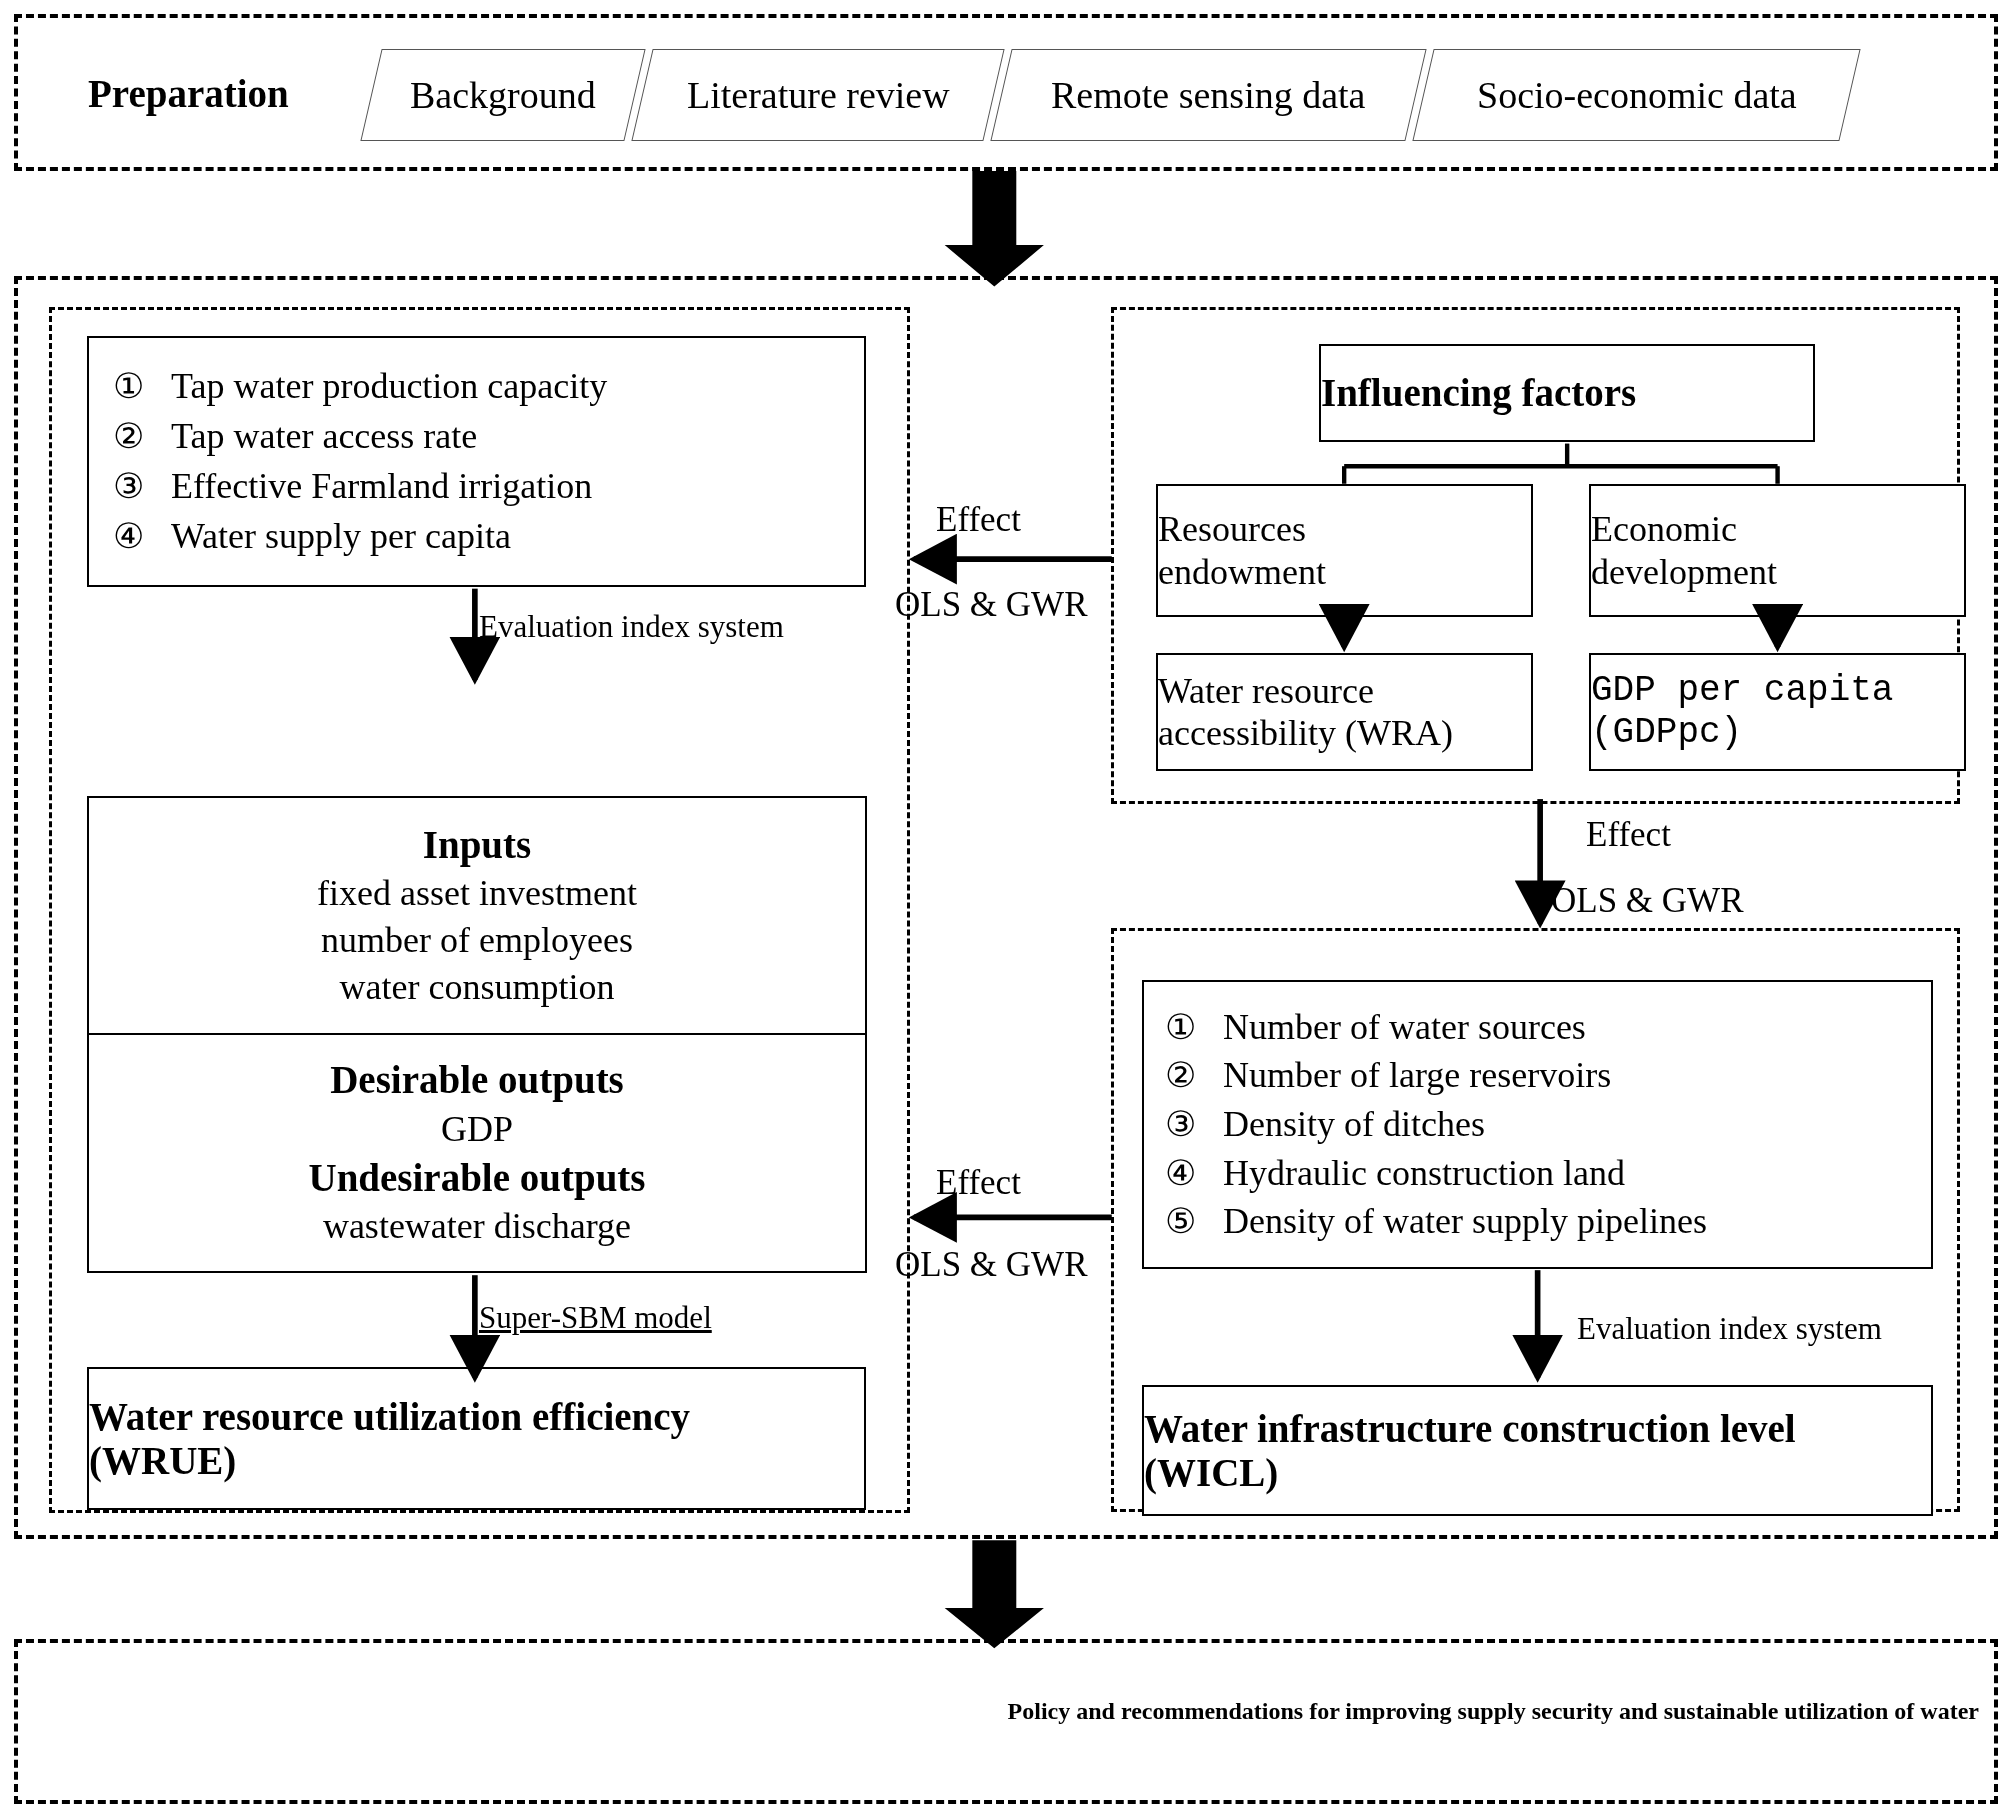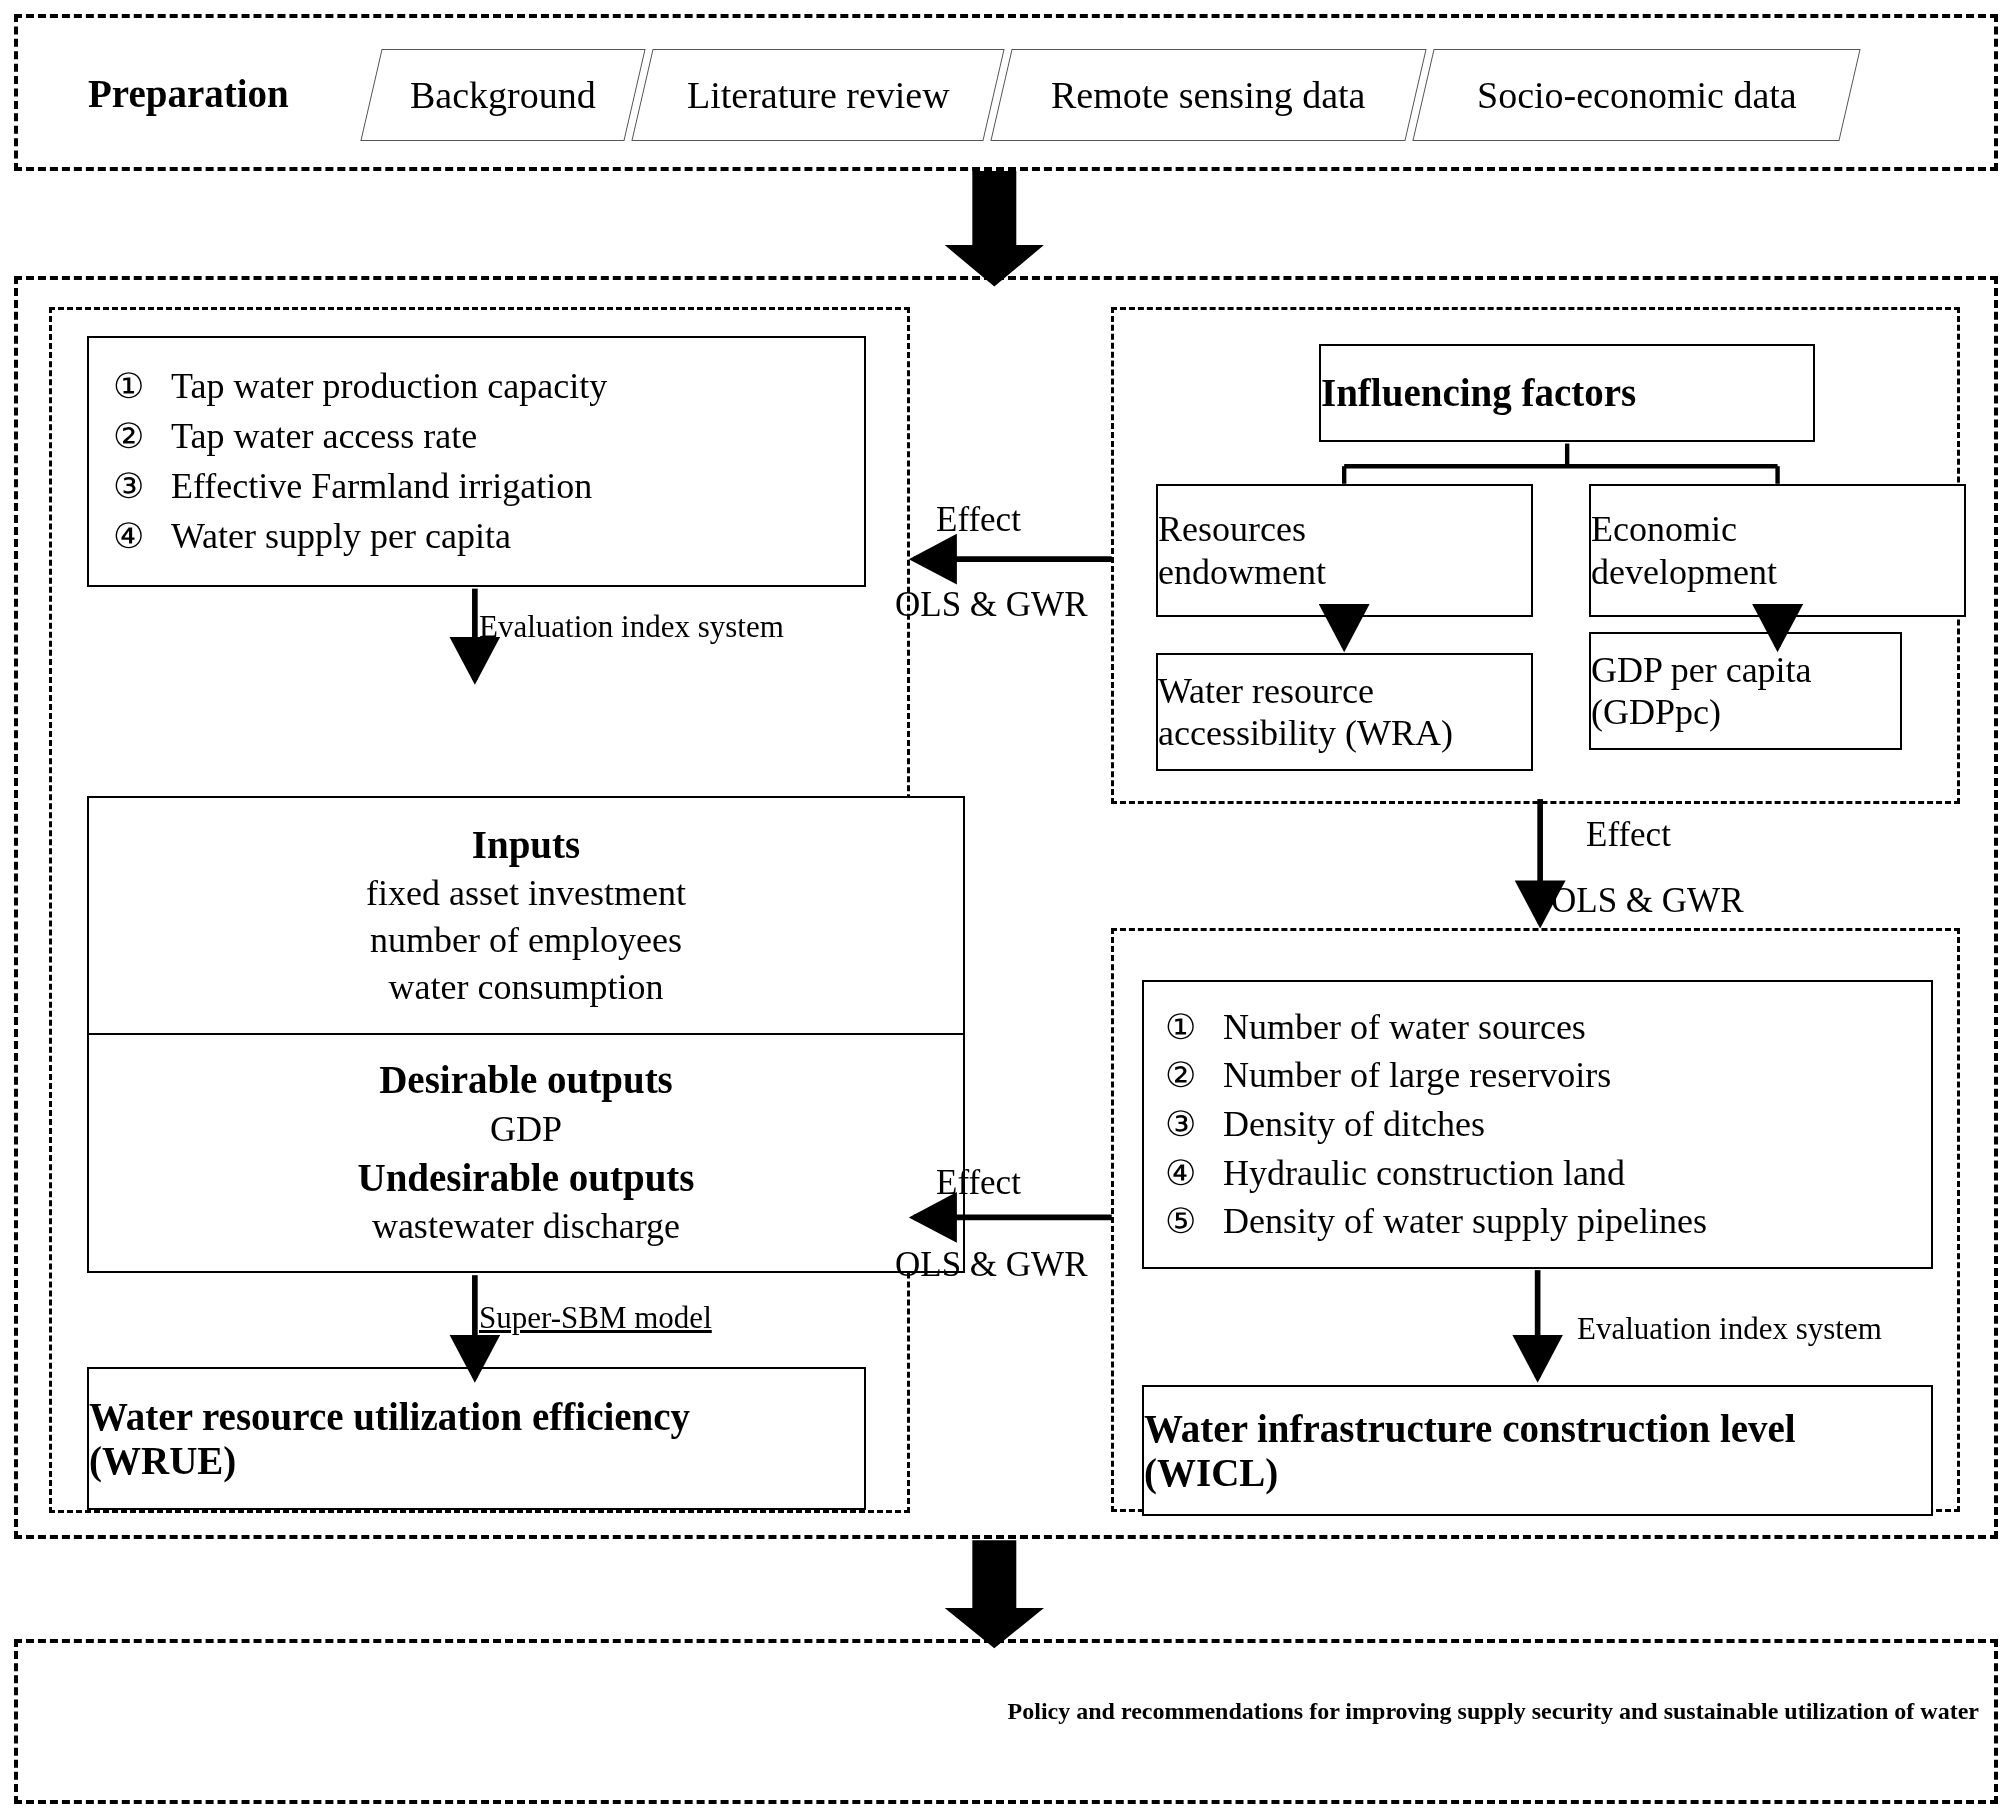--- a/index.html
+++ b/index.html
@@ -172,21 +172,21 @@
     </div>
     <div class="numrow" style="margin:7px 0;">
       <span class="cnum">④</span>
       <span>Water supply per capita</span>
     </div>
   </div>
 
   <div class="edgelabel" style="left:479px; top:611px;">Evaluation index system</div>
 
 
-  <div class="solidbox" style="left:87px; top:796px; width:878px; height:477px; justify-content:flex-start;">
+  <div class="solidbox" style="left:87px; top:796px; width:780px; height:477px; justify-content:flex-start;">
     <div class="io-cell io-top" style="height:237px;">
       <div class="io-head">Inputs</div>
       <div class="io-line">fixed asset investment</div>
       <div class="io-line">number of employees</div>
       <div class="io-line">water consumption</div>
     </div>
     <div class="io-cell" style="height:237px;">
       <div class="io-head">Desirable outputs</div>
       <div class="io-line">GDP</div>
       <div class="io-head">Undesirable outputs</div>
@@ -215,21 +215,21 @@
   <div class="solidbox" style="left:1589px; top:484px; width:377px; height:133px;">
     <div class="ttl2">Economic</div>
     <div class="ttl2">development</div>
   </div>
 
   <div class="solidbox" style="left:1156px; top:653px; width:377px; height:118px;">
     <div class="ttl2">Water resource</div>
     <div class="ttl2">accessibility (WRA)</div>
   </div>
 
-  <div class="solidbox" style="left:1589px; top:632px; width:313px; height:118px;">
+  <div class="solidbox" style="left:1589px; top:653px; width:377px; height:118px;font-family:Liberation Mono, monospace;">
     <div class="ttl2">GDP per capita</div>
     <div class="ttl2">(GDPpc)</div>
   </div>
 
   <div class="dashed-inner" style="left:1111px; top:928px; width:849px; height:584px;"></div>
 
   <div class="solidbox" style="left:1142px; top:980px; width:791px; height:289px; align-items:flex-start;"></div>
   <div class="numlist" style="left:1165px; top:989px; width:754px; height:270px;">
     <div class="numrow" style="margin:6.3px 0;">
       <span class="cnum">①</span>

